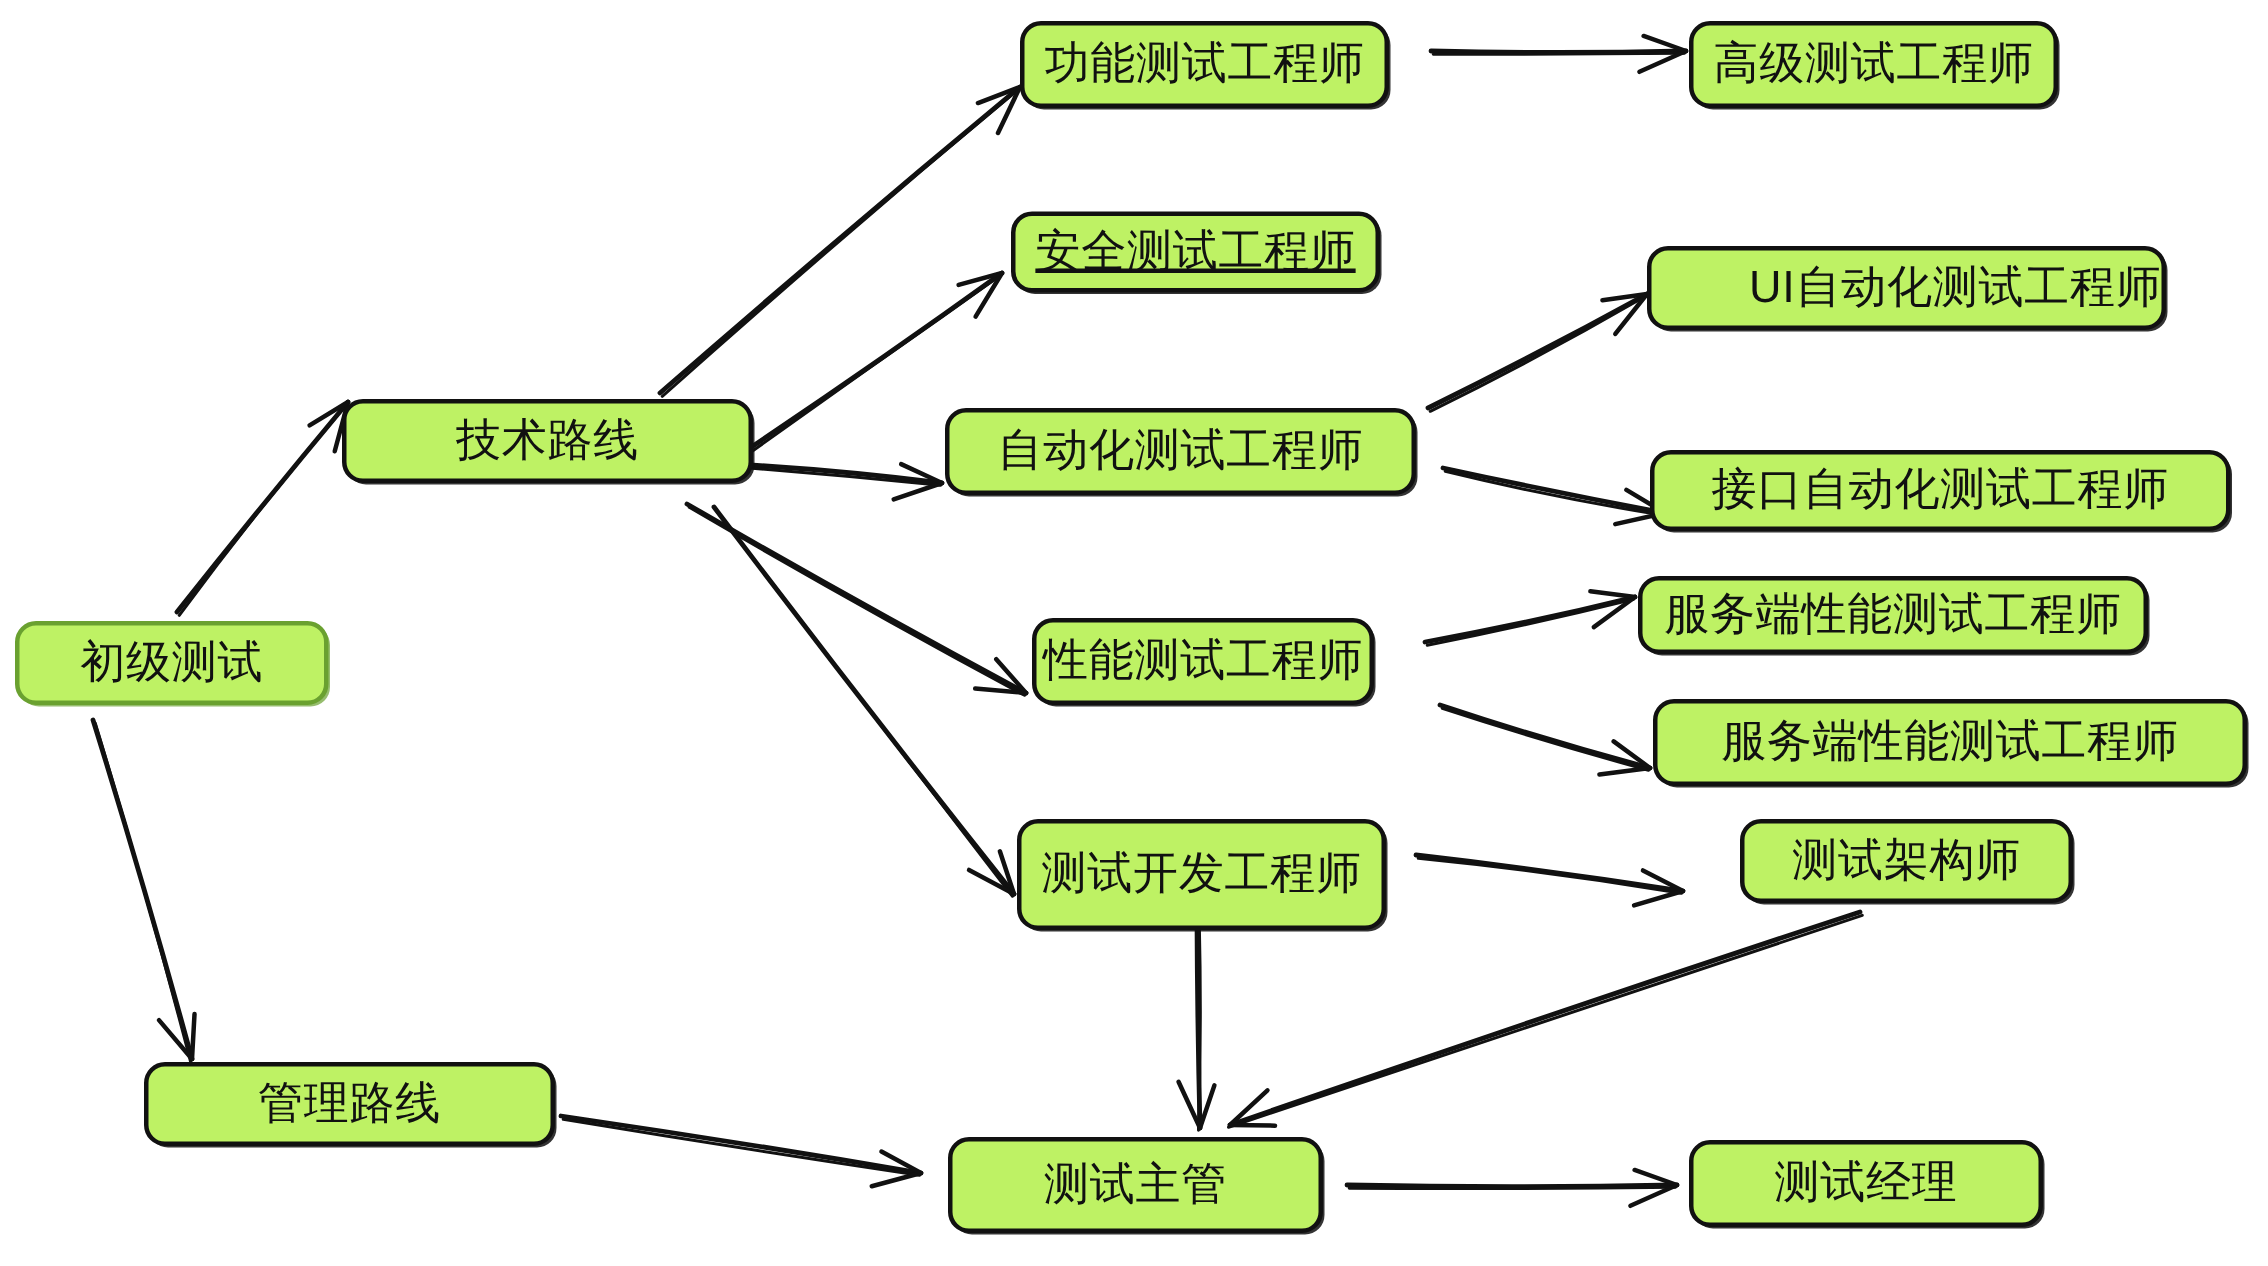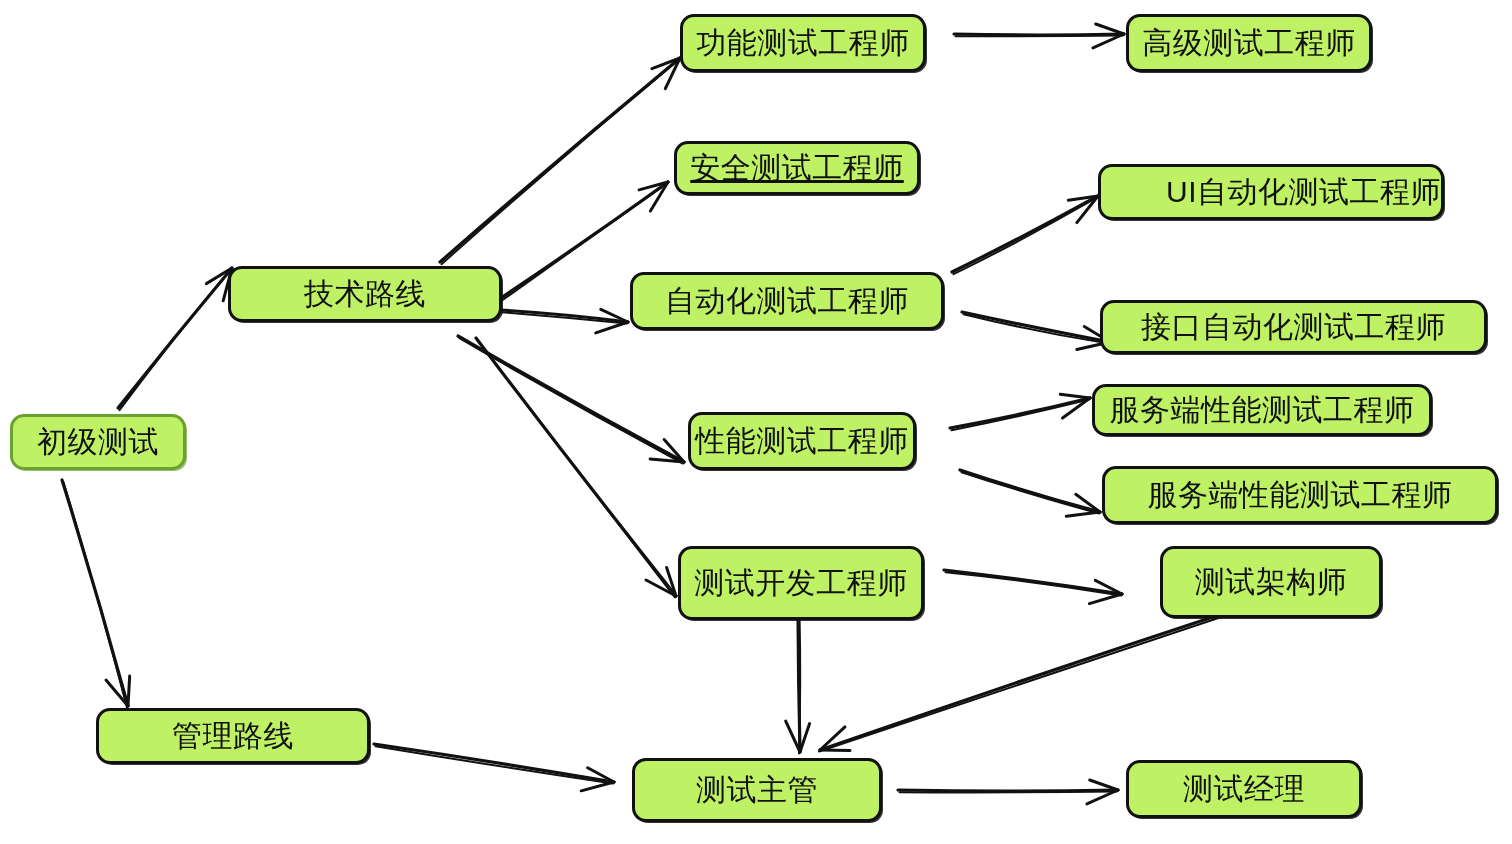--- a/index.html
+++ b/index.html
@@ -162,21 +162,21 @@
       </g>
       <g>
         <path d="M 898 790 Q 1008 792.1481373605864 1118 790" fill="none" stroke="#111111" stroke-width="3.2" stroke-linecap="round" stroke-linejoin="round"></path>
         <path d="M 899.5 792.2 Q 1008.2531855373111 792.8397919502236 1117 791.5" fill="none" stroke="#111111" stroke-width="2" stroke-linecap="round" stroke-linejoin="round"></path>
         <path d="M 1086.9549760293814 803.8638554040253 L 1118 790" fill="none" stroke="#111111" stroke-width="3" stroke-linecap="round" stroke-linejoin="round"></path>
         <path d="M 1089.7173600341496 779.9953872357755 L 1118 790" fill="none" stroke="#111111" stroke-width="3" stroke-linecap="round" stroke-linejoin="round"></path>
       </g>
     </svg>
 
   <div id="nodes">
-      <div class="node green" style="left: 10px; top: 414px; width: 176px; height: 56px;">
+      <div class="node green" style="left: 10px; top: 414px; width: 209px; height: 56px;">
         <span class="label">初级测试</span>
       </div>
       <div class="node" style="left: 228px; top: 266px; width: 274px; height: 56px;">
         <span class="label">技术路线</span>
       </div>
       <div class="node" style="left: 96px; top: 708px; width: 274px; height: 56px;">
         <span class="label">管理路线</span>
       </div>
       <div class="node" style="left: 680px; top: 14px; width: 246px; height: 58px;">
         <span class="label">功能测试工程师</span>
@@ -201,21 +201,21 @@
       </div>
       <div class="node" style="left: 1092px; top: 384px; width: 340px; height: 52px;">
         <span class="label">服务端性能测试工程师</span>
       </div>
       <div class="node" style="left: 1102px; top: 466px; width: 396px; height: 58px;">
         <span class="label">服务端性能测试工程师</span>
       </div>
       <div class="node" style="left: 678px; top: 546px; width: 246px; height: 74px;">
         <span class="label">测试开发工程师</span>
       </div>
-      <div class="node" style="left: 1160px; top: 546px; width: 222px; height: 72px;">
+      <div class="node" style="left: 1160px; top: 546px; width: 222px; height: 56px;">
         <span class="label">测试架构师</span>
       </div>
       <div class="node" style="left: 632px; top: 758px; width: 250px; height: 64px;">
         <span class="label">测试主管</span>
       </div>
       <div class="node" style="left: 1126px; top: 760px; width: 236px; height: 58px;">
         <span class="label">测试经理</span>
       </div>
     </div>
 

